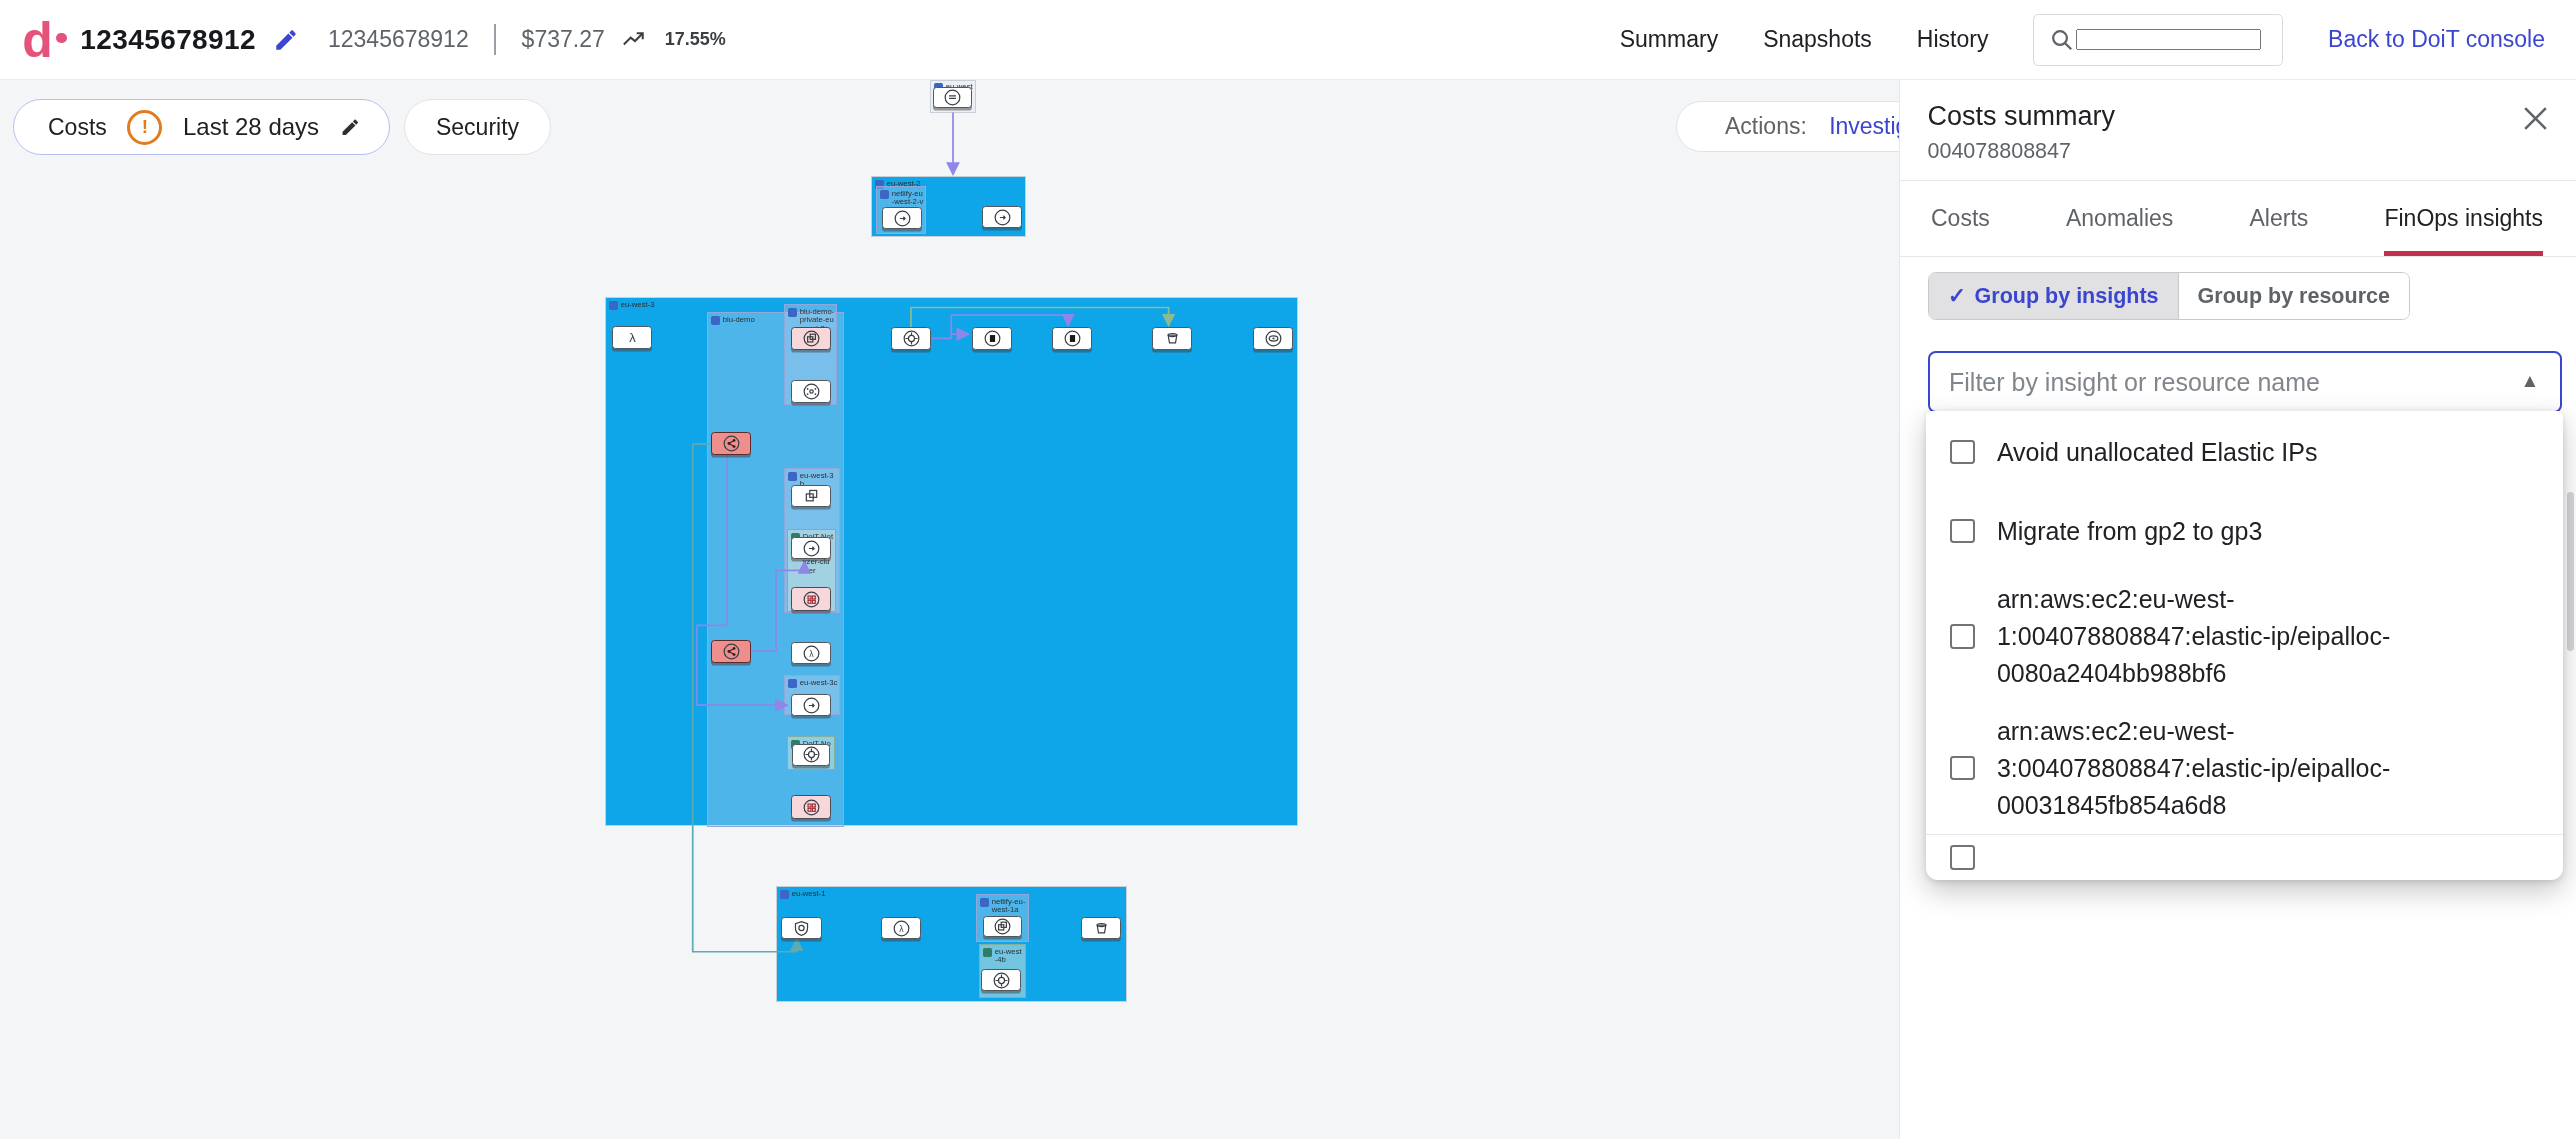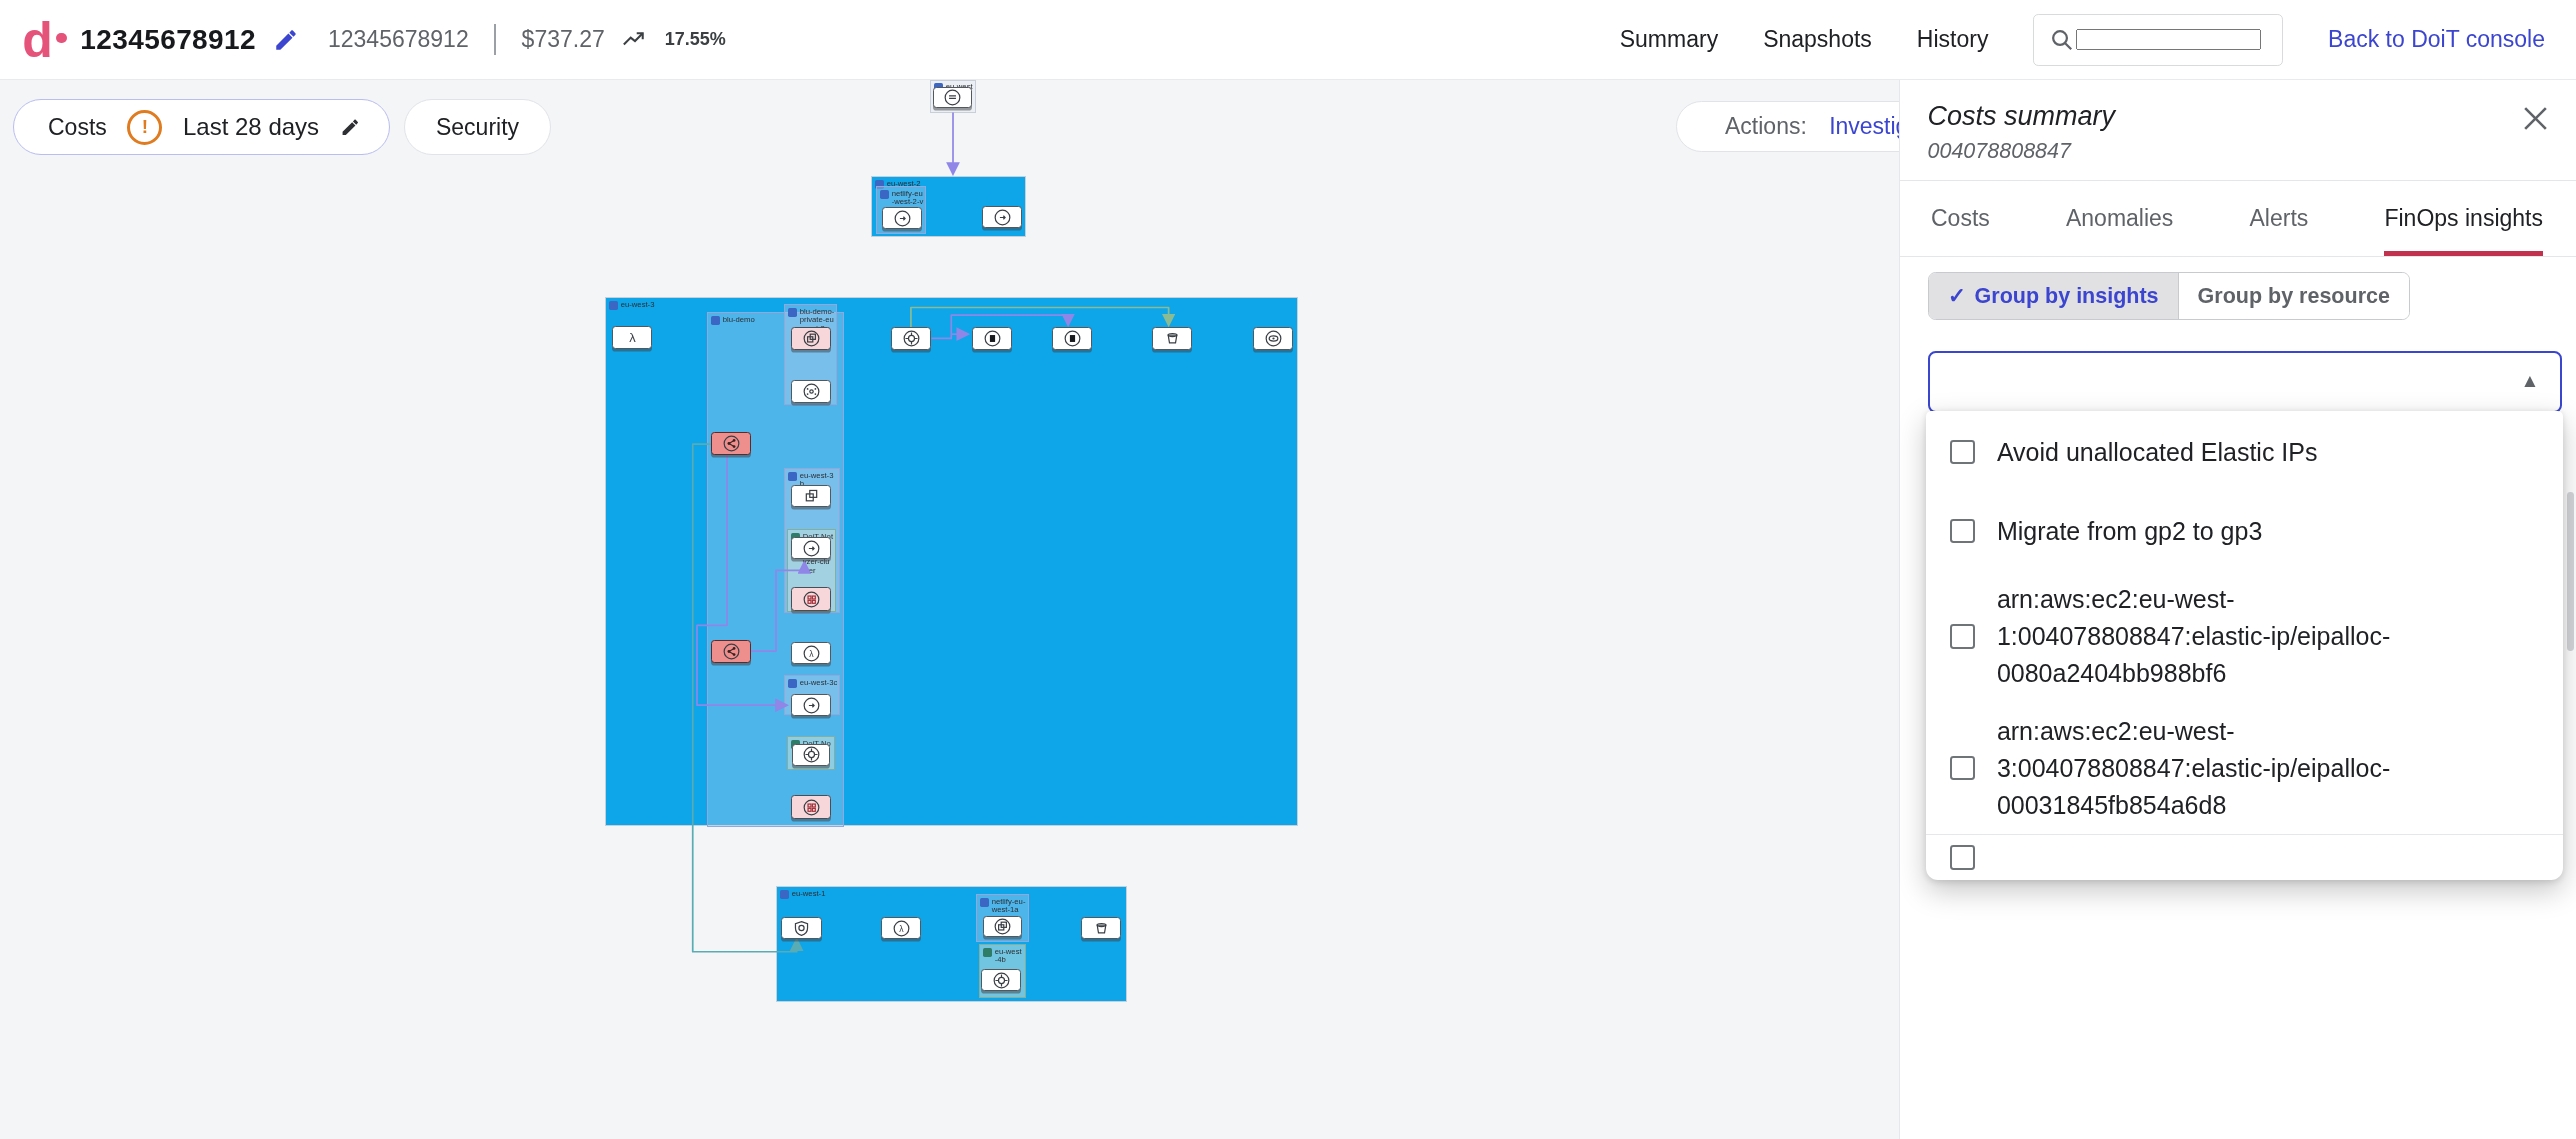--- a/index.html
+++ b/index.html
@@ -55,21 +55,21 @@
   .dnode{position:absolute;border-radius:3.4px;display:flex;align-items:center;justify-content:center;
     box-shadow:0 2.6px 0 rgba(62,65,70,.5);box-sizing:border-box;cursor:pointer;}
   .dnode.white{background:#fff;border:1.4px solid #53575e;}
   .dnode.pink{background:#f8d7db;border:1.4px solid #4a4e54;}
   .dnode.salmon{background:#ee8f8d;border:1.4px solid #5e2a28;}
   .connsvg{position:absolute;left:0;top:0;pointer-events:none;}
 
   
   .panel{position:absolute;left:1899px;top:79px;width:677px;height:1060px;background:#fff;
     border-left:0.9px solid #e6e7ea;z-index:30;}
-  .phead{position:relative;padding:22.3px 31px 15.5px 27.5px;border-bottom:0.9px solid #e4e6ea;font-style:italic;}
+  .phead{position:relative;padding:22.3px 31px 15.5px 27.5px;border-bottom:0.9px solid #e4e6ea;}
   .ptitle{font-size:27px;color:#202124;}
   .psub{font-size:21.5px;color:#5f6368;margin-top:6.9px;}
   .closebtn{position:absolute;right:26px;top:24px;width:31px;height:31px;cursor:pointer;}
   .tabs{display:flex;justify-content:space-between;align-items:stretch;padding:0 34px 0 31px;height:75px;
     border-bottom:0.9px solid #e4e6ea;}
   .tab{display:flex;align-items:center;font-size:23px;color:#5f6368;position:relative;cursor:pointer;}
   .tab.active{color:#202124;}
   .tab.active::after{content:"";position:absolute;left:0;right:0;bottom:0;height:4.3px;background:#c2314e;}
   .pcontent{padding:15.5px 0 0 28px;}
   .groupctl{display:inline-flex;height:46px;border:0.9px solid #c8cace;border-radius:7.7px;overflow:hidden;}
@@ -440,20 +440,21 @@
       <div class="groupctl">
         <div class="gseg sel">
           <span>✓</span>
           <span>Group by insights</span>
         </div>
         <div class="gseg unsel">
           <span>Group by resource</span>
         </div>
       </div>
       <div class="filterbox">
+        <input type="text" placeholder="Filter by insight or resource name" style="">
         <span class="caret">▲</span>
       </div>
     </div>
     <div class="dropdown" id="dropdown">
         <div class="option single">
           <span class="cbx"></span>
           <span class="olabel">Avoid unallocated Elastic IPs</span>
         </div>
         <div class="option single">
           <span class="cbx"></span>

